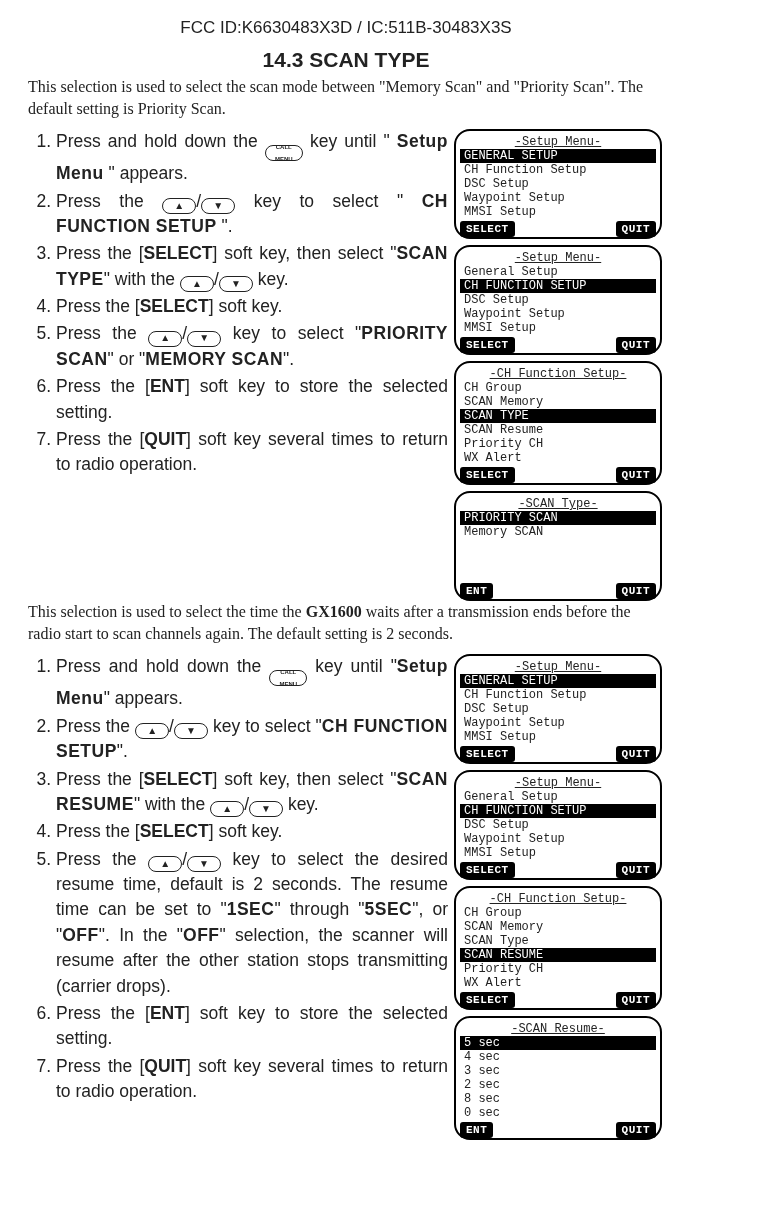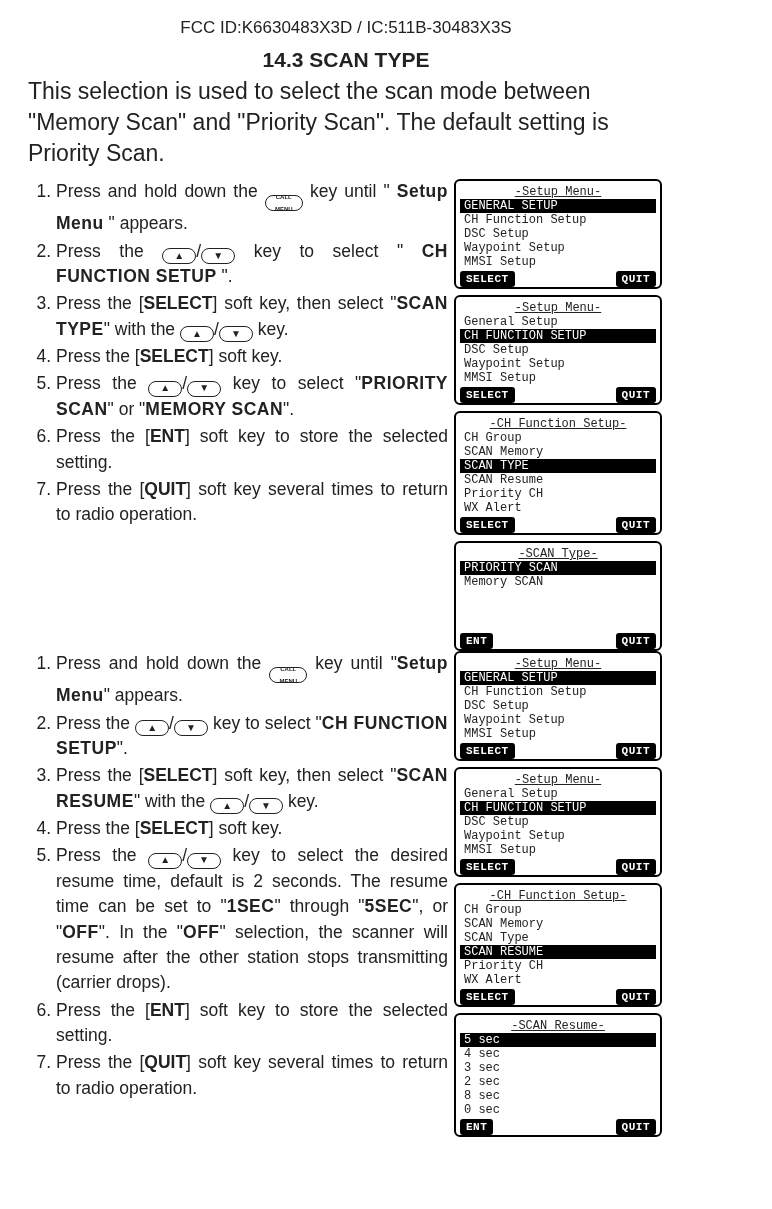--- a/index.html
+++ b/index.html
@@ -1,31 +1,31 @@
 <!DOCTYPE html>
 <html><head>
 <meta charset="utf-8">
 <style>
   * { box-sizing: border-box; margin: 0; padding: 0; }
   html, body { width: 772px; background: #fff; font-family: Arial, Helvetica, sans-serif; color: #222; }
   .page { width: 692px; min-height: 1209px; padding: 18px 28px 8px 28px; position: relative; }
   .fcc { text-align: center; font-size: 17px; margin-bottom: 10px; }
   h2.section { font-size: 21px; font-weight: bold; margin: 6px 0 4px 0; text-align: center; }
-  p.intro { font-size: 23px; line-height: 1.35; margin-bottom: 10px; }
+  p.intro { font-size: 16px; line-height: 1.35; margin-bottom: 10px; font-family: Liberation Serif, serif; }
   .row { display: flex; gap: 6px; }
   .steps { flex: 1; }
   .shots { width: 210px; display: flex; flex-direction: column; gap: 6px; }
   ol.steps-list { list-style: decimal; padding-left: 28px; font-size: 17.5px; line-height: 1.45; }
   ol.steps-list li { margin-bottom: 2px; text-align: justify; }
   .menuword { font-family: "Arial Black", Arial, sans-serif; font-weight: 900; letter-spacing: 0.5px; }
   .softkey { font-weight: bold; }
   .callmenu { display: inline-flex; align-items: center; justify-content: center; width: 38px; height: 16px; border: 1.5px solid #222; border-radius: 8px; font-size: 6px; line-height: 6px; font-weight: bold; vertical-align: -2px; text-align:center; }
   .callmenu span { display:block; }
   .arrowkey { display: inline-flex; align-items: center; justify-content: center; width: 34px; height: 16px; border: 1.5px solid #222; border-radius: 8px; font-size: 10px; vertical-align: -2px; }
-  .lcd { border: 2px solid #000; border-radius: 6px; width: 208px; background: #fff; font-family: "Courier New", monospace; font-size: 12px; line-height: 14px; padding: 4px 4px 0 4px; }
+  .lcd { border: 2px solid #000; border-radius: 16px; width: 208px; background: #fff; font-family: "Courier New", monospace; font-size: 12px; line-height: 14px; padding: 4px 4px 0 4px; }
   .lcd .title { text-align: center; text-decoration: underline; font-size: 12px; }
   .lcd .line { white-space: pre; padding-left: 4px; }
   .lcd .hl { background: #000; color: #fff; padding-left: 4px; white-space: pre; }
   .lcd .softrow { display: flex; justify-content: space-between; margin-top: 2px; }
   .lcd .softbtn { background: #000; color: #fff; font-size: 11px; padding: 1px 6px; border-radius: 3px; font-weight: bold; letter-spacing: 0.5px; }
   .lcd .spacer { flex:1; }
 </style>
 </head>
 <body>
 
@@ -127,20 +127,23 @@
           <div class="line">&nbsp;</div>
         <div class="softrow">
             <span class="softbtn">ENT</span>
             <span class="spacer"></span>
             <span class="softbtn">QUIT</span>
           </div>
       </div>
     </div>
   </div>
 
+  <p class="intro">
+    <span>This selection is used to select the time the </span><b>GX1600</b><span> waits after a transmission ends before the radio start to scan channels again. The default setting is 2 seconds.</span>
+  </p>
 
   <div class="row">
     <div class="steps">
       <ol class="steps-list">
         <li>
           <span>Press and hold down the </span>
           <span class="callmenu">
               <span><span>CALL</span><br><span>MENU</span></span>
             </span>
           <span> key until "</span><span class="menuword">Setup Menu</span><span>" appears.</span>

